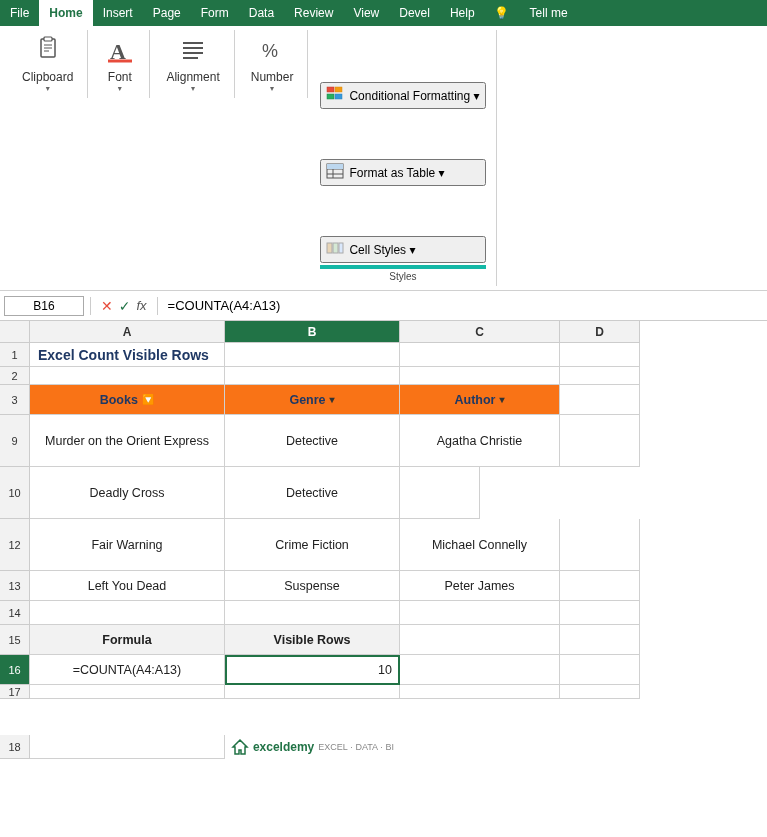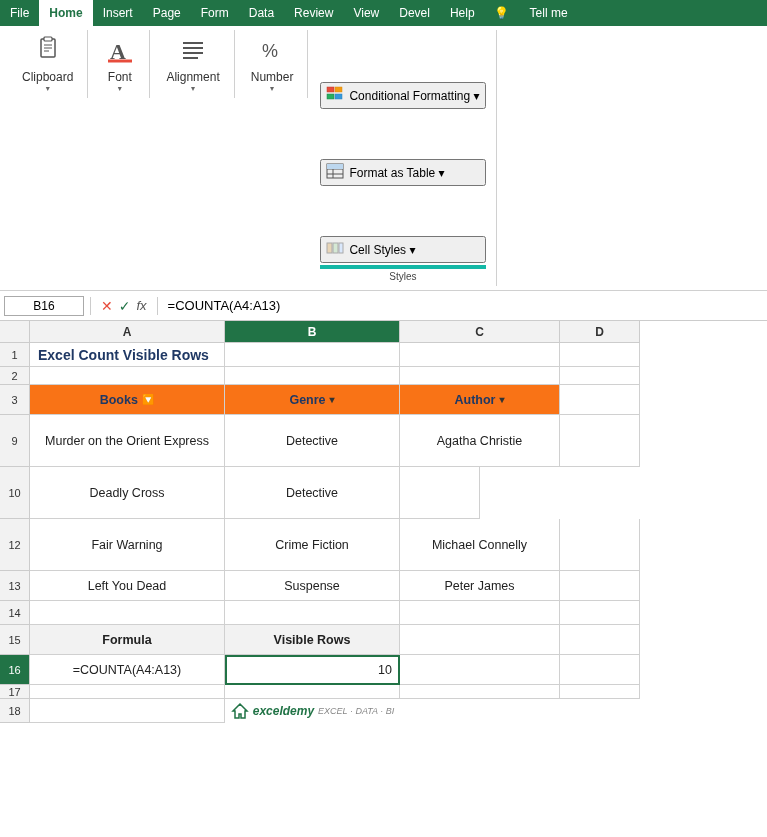--- a/index.html
+++ b/index.html
@@ -79,21 +79,21 @@
     .row-h-2 { height: 18px; }
     .row-h-3 { height: 30px; }
     .row-h-9 { height: 52px; }
     .row-h-10 { height: 52px; }
     .row-h-12 { height: 52px; }
     .row-h-13 { height: 30px; }
     .row-h-14 { height: 24px; }
     .row-h-15 { height: 30px; }
     .row-h-16 { height: 30px; }
     .row-h-17 { height: 14px; }
-    .row-h-18 { height: 24px; }
+    .row-h-18 { height: 24px; margin-top: 36px; }
   </style>
 </head>
 <body>
 
 <div>
 
   <div class="ribbon-tabs">
     <button class="ribbon-tab">File</button>
     <button class="ribbon-tab active">Home</button>
     <button class="ribbon-tab">Insert</button>
@@ -329,21 +329,21 @@
 
       <div class="cell-row">
         <div class="cell col-a row-h-17"></div>
         <div class="cell col-b row-h-17"></div>
         <div class="cell col-c row-h-17"></div>
         <div class="cell col-d row-h-17"></div>
       </div>
 
       <div class="cell-row">
         <div class="cell col-a row-h-18"></div>
-        <div class="cell col-b row-h-18" style="border:none; background:transparent;font-style:italic;">
+        <div class="cell col-b row-h-18" style="border:none; background:transparent;">
           <div class="watermark">
             <span class="watermark-text">
               <svg width="18" height="18" viewBox="0 0 18 18">
                 <polygon points="9,2 2,9 4,9 4,16 8,16 8,12 10,12 10,16 14,16 14,9 16,9" fill="none" stroke="#217346" stroke-width="1.5"></polygon>
               </svg>
               <span style="font-weight:bold; font-size:12px; color:#217346;">exceldemy</span>
               <span style="font-size:9px; color:#888;">EXCEL · DATA · BI</span>
             </span>
           </div>
         </div>

